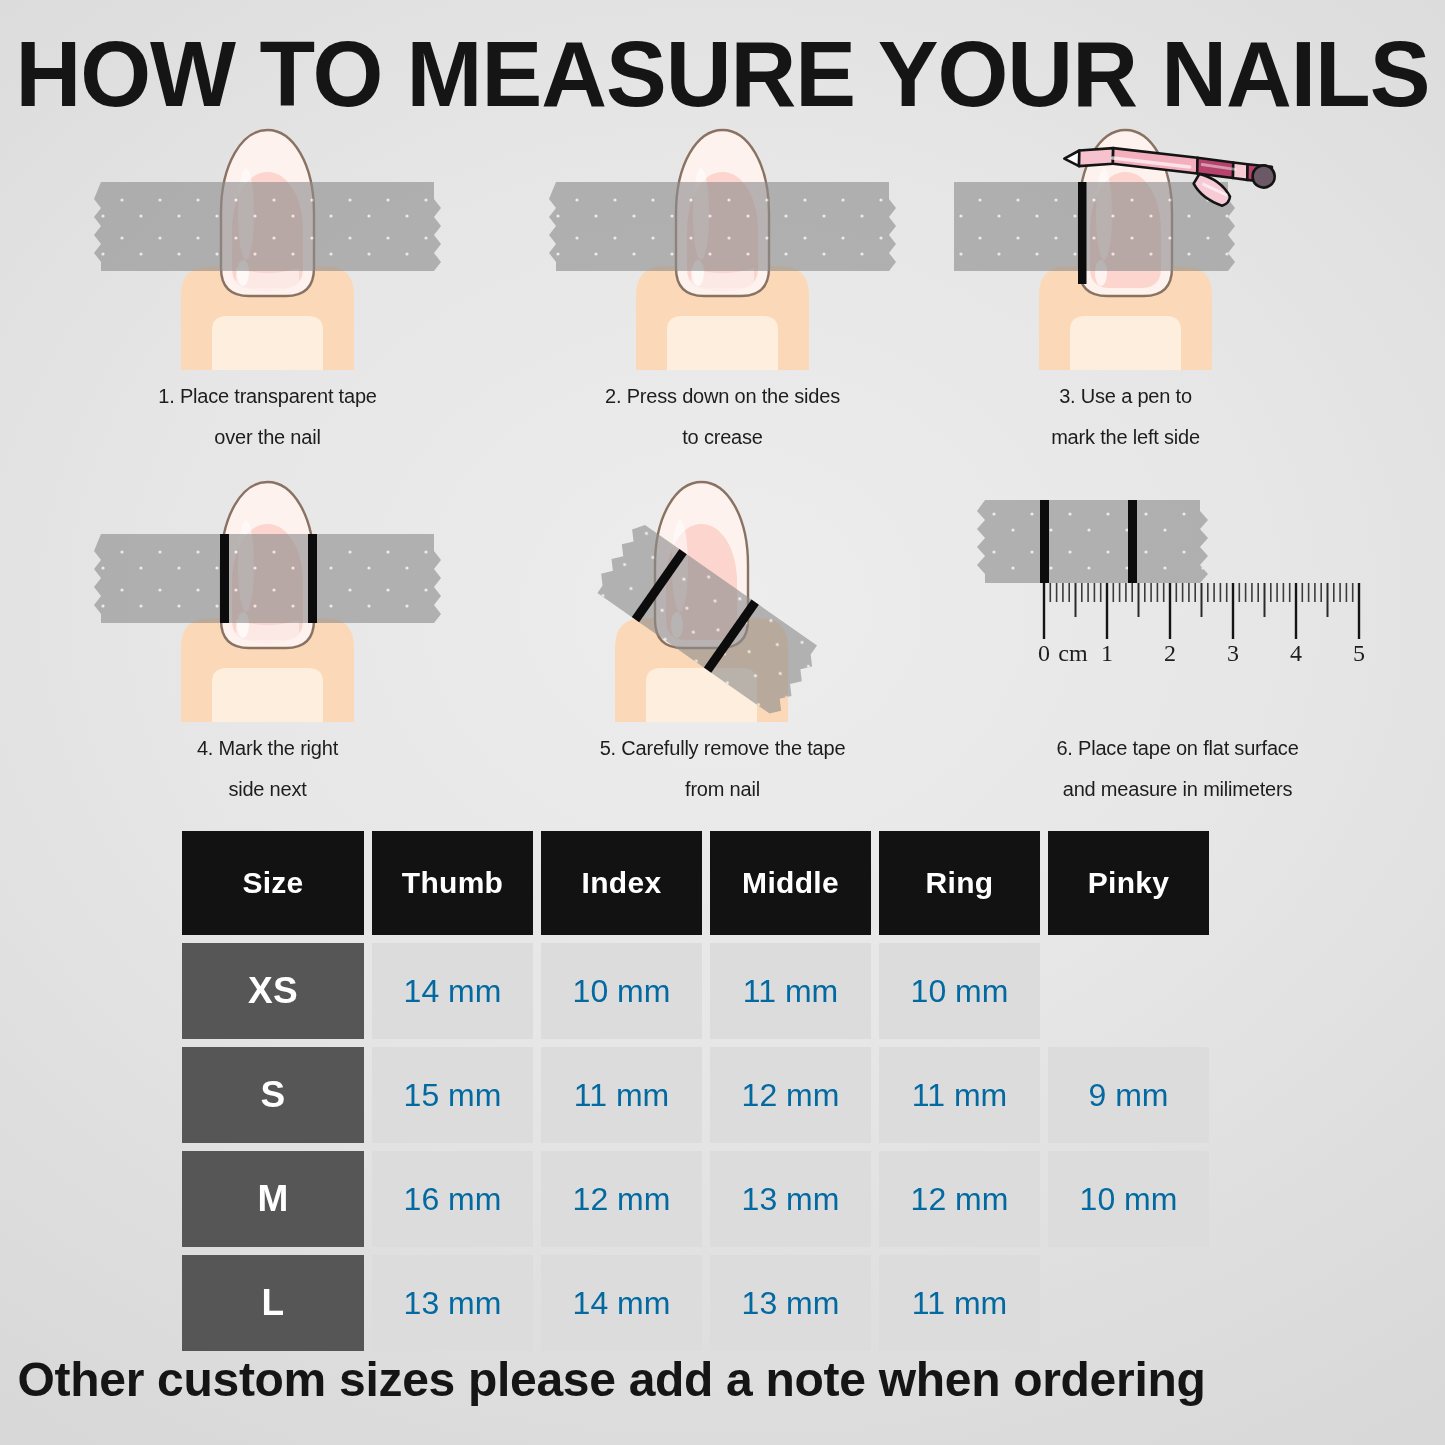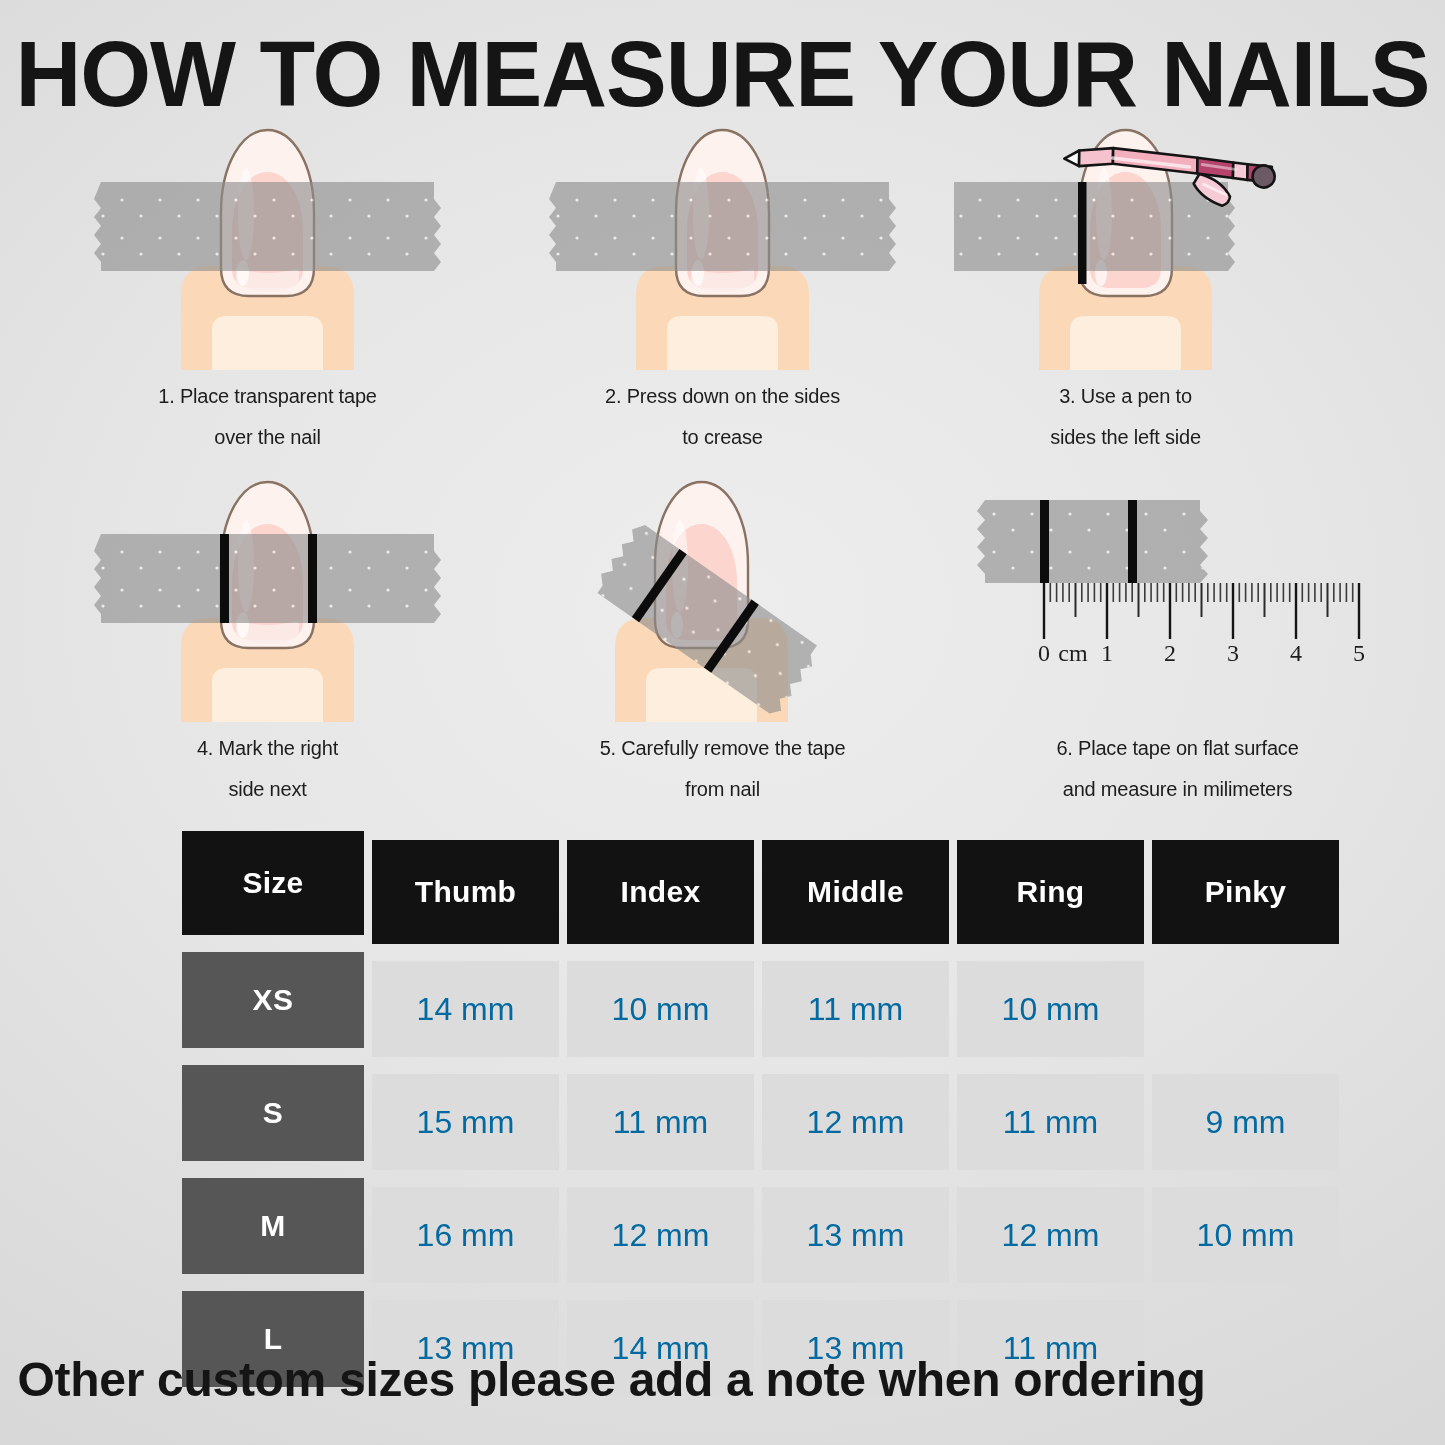--- a/index.html
+++ b/index.html
@@ -55,24 +55,24 @@
   
   #table{
     position:absolute;left:155px;top:831px;width:1169px;
   }
   .trow{display:flex;gap:8px;margin-bottom:8px;padding-left:27px;}
   .cell{
     height:96px;display:flex;align-items:center;justify-content:center;
     font-size:30px;color:#1d1d1d;
   }
   .c-size{width:182px;flex:none;}
-  .c-dat{width:187px;flex:none;margin-top:9px;}
+  .c-dat{width:161px;flex:none;}
   .hdr{background:#121212;color:#ffffff;font-weight:bold;font-size:30px;
        font-family:"Liberation Sans Narrow","Liberation Sans",sans-serif;letter-spacing:0.3px;}
-  .sz{background:#565656;color:#ffffff;font-weight:bold;font-size:30px;letter-spacing:0.4px;}
+  .sz{background:#565656;color:#ffffff;font-weight:bold;font-size:37px;letter-spacing:0.4px;}
   .val{background:#dcdcdc;color:#0369a1;font-size:32px;}
   .hrow .cell{height:104px;}
 
   
   #footer{
     position:absolute;left:0;top:1352px;width:1223px;text-align:center;
     font-family:"Liberation Sans Narrow","Liberation Sans",sans-serif;
     font-weight:bold;font-size:48px;color:#151515;letter-spacing:-0.3px;
     white-space:nowrap;
   }
@@ -199,21 +199,21 @@
               </g>
               <path d="M36 -2 L100 -46" stroke="#ffffff" stroke-width="3.5" opacity="0.65" stroke-linecap="round"></path>
               <path d="M108 -56 L136 -74" stroke="#ffffff" stroke-width="3" opacity="0.45" stroke-linecap="round"></path>
               <path d="M122 -42 L146 -49" stroke="#ffffff" stroke-width="3" opacity="0.6" stroke-linecap="round"></path>
             </g>
           </g>
         </svg>
       </div>
       <div class="step-cap">
         <div>3. Use a pen to</div>
-        <div>sides the left side</div>
+        <div>mark the left side</div>
       </div>
     </div>
 
     <div class="step" style="left:0px;top:352px;">
       <div class="step-art">
         <svg class="finger-svg" width="455" height="252" viewBox="0 0 455 252">
           <defs>
             <pattern id="dots4" width="38" height="38" patternUnits="userSpaceOnUse">
               <circle cx="6" cy="6" r="1.6" fill="#ffffff" opacity="0.85"></circle>
               <circle cx="25" cy="22" r="1.6" fill="#ffffff" opacity="0.85"></circle>

